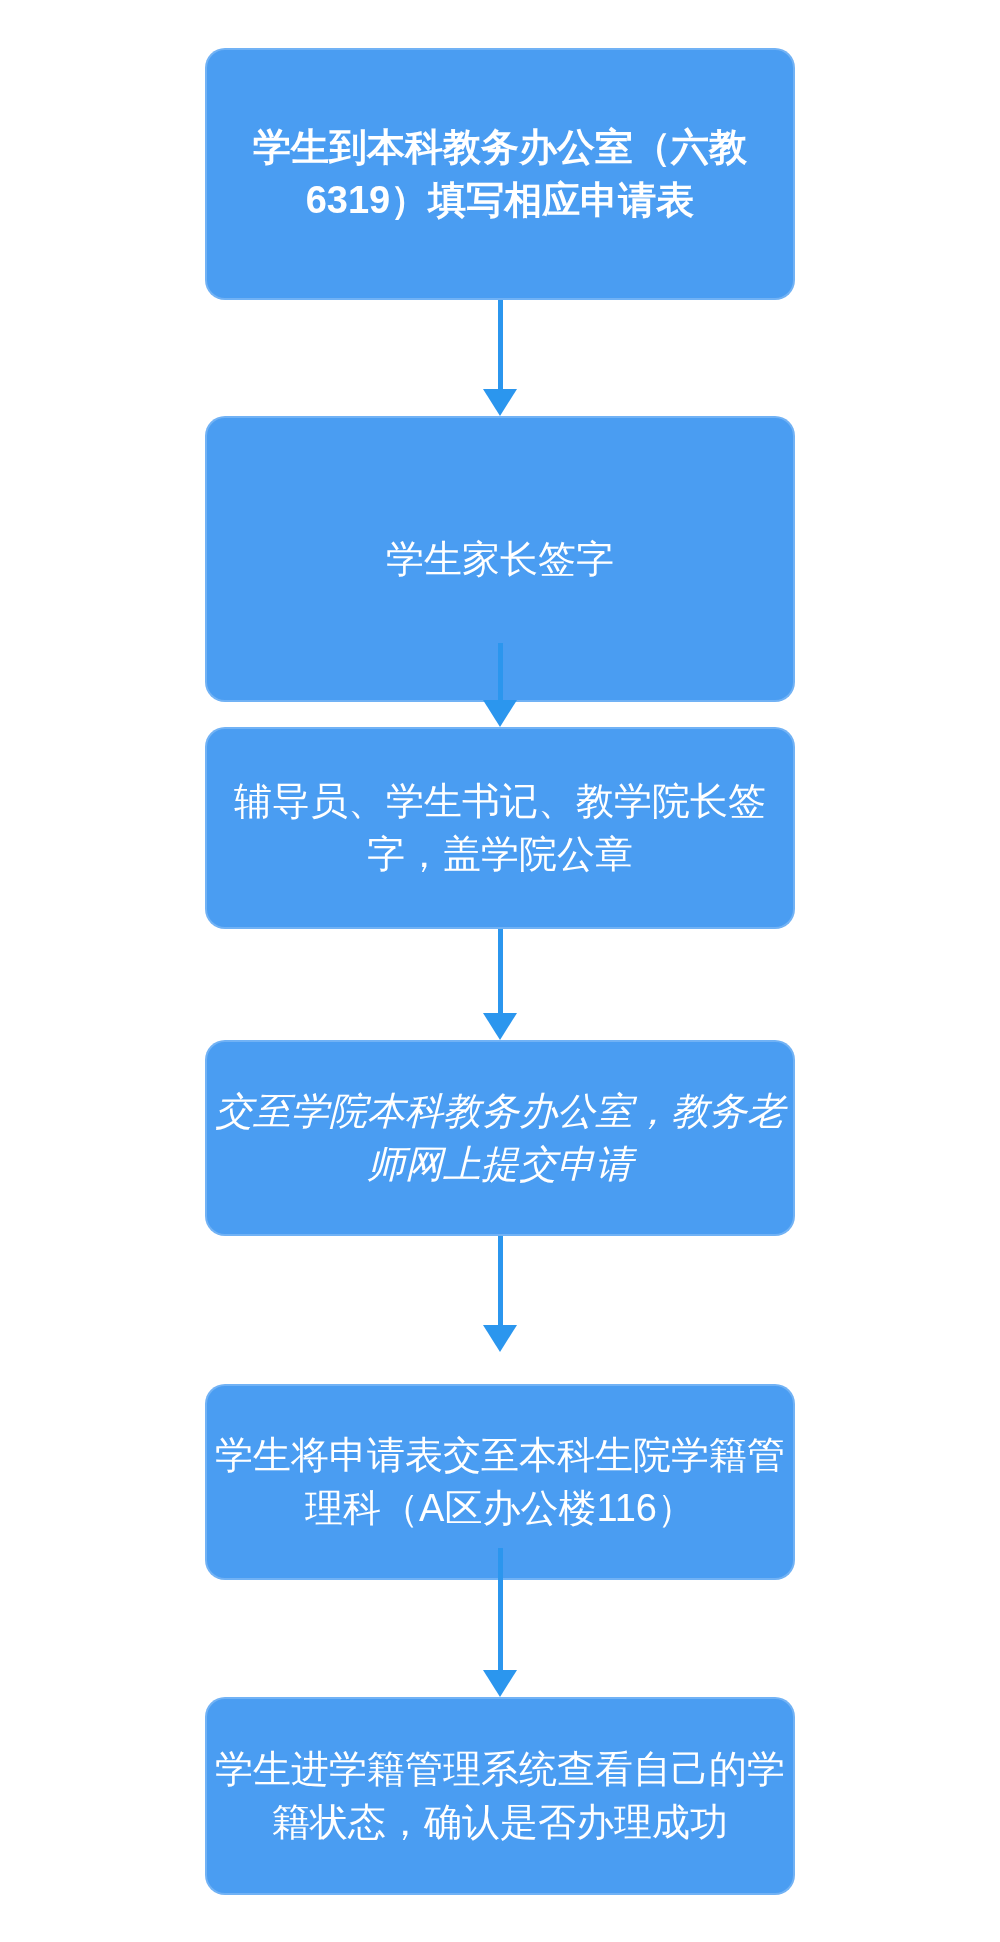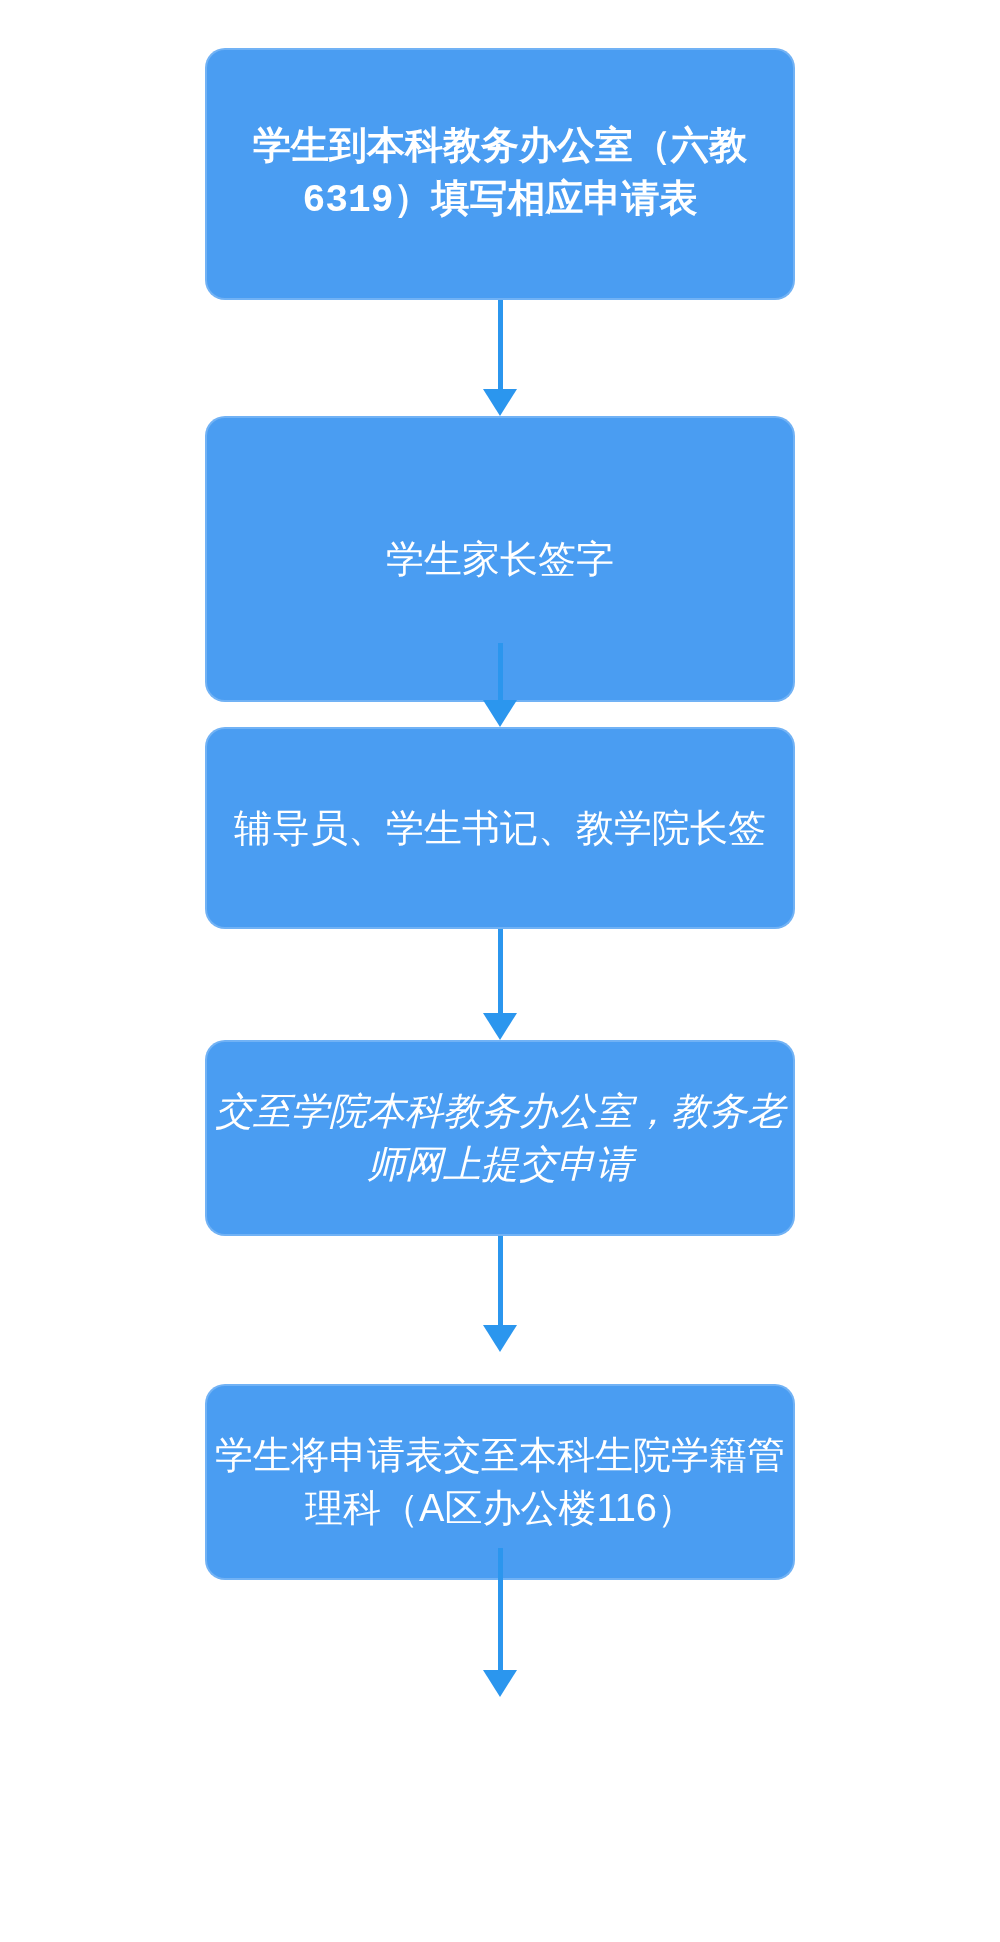--- a/index.html
+++ b/index.html
@@ -29,21 +29,20 @@
   }
   .box-lines {
     color: #ffffff;
     font-size: 38px;
     line-height: 53px;
     text-align: center;
     white-space: nowrap;
   }
   .box-lines.bold {
     font-weight: bold;
-    font-family: Liberation Mono, monospace;
   }
   .flow-arrow {
     position: absolute;
     left: 0;
     width: 1000px;
     display: flex;
     flex-direction: column;
     align-items: center;
   }
   .arrow-shaft {
@@ -95,20 +94,21 @@
   </div>
 
   <div class="flow-arrow" id="arrow2">
     <div class="arrow-shaft"></div>
     <div class="arrow-head"></div>
   </div>
 
   <div class="flow-box" id="box3">
     <div class="box-lines">
       <div>辅导员、学生书记、教学院长签</div>
+      <div>字，盖学院公章</div>
     </div>
   </div>
 
   <div class="flow-arrow" id="arrow3">
     <div class="arrow-shaft"></div>
     <div class="arrow-head"></div>
   </div>
 
   <div class="flow-box" id="box4">
     <div class="box-lines">
@@ -127,14 +127,20 @@
       <div>学生将申请表交至本科生院学籍管</div>
       <div>理科（A区办公楼116）</div>
     </div>
   </div>
 
   <div class="flow-arrow" id="arrow5">
     <div class="arrow-shaft"></div>
     <div class="arrow-head"></div>
   </div>
 
+  <div class="flow-box" id="box6">
+    <div class="box-lines">
+      <div>学生进学籍管理系统查看自己的学</div>
+      <div>籍状态，确认是否办理成功</div>
+    </div>
+  </div>
 
 </div>
 
 </body></html>

